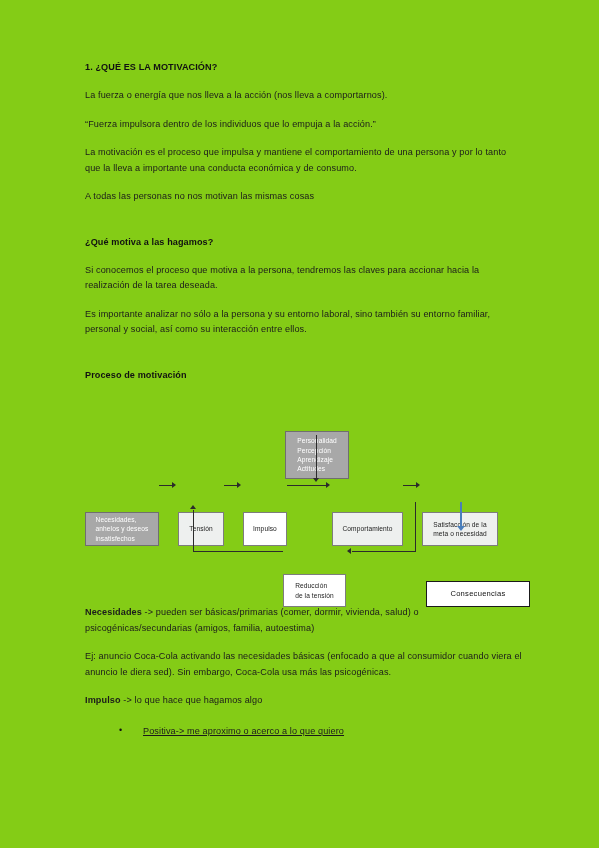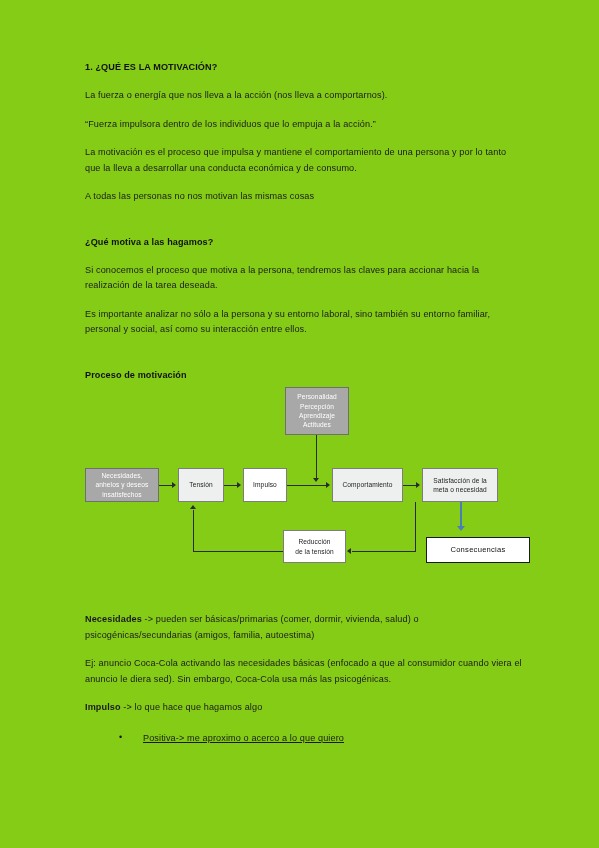--- a/index.html
+++ b/index.html
@@ -23,21 +23,21 @@
     background: #84cc16;
     padding-left: 20px;
   }
   .content {
     position: absolute;
     left: 85px;
     top: 60px;
     width: 430px;
   }
   p.para {
-    margin: 12px 0 13px 0;
+    margin: 5px 0 13px 0;
     font-size: 9.1px;
     line-height: 15.5px;
     letter-spacing: 0.12px;
     text-align: left;
     color: #1b1b1b;
   }
   .heading {
     font-weight: bold;
     font-size: 9.1px;
     line-height: 15px;
@@ -55,24 +55,24 @@
     top: 375px;
     width: 450px;
     height: 196px;
   }
   .dbox {
     position: absolute;
     box-sizing: border-box;
     display: flex;
     align-items: center;
     justify-content: center;
-    text-align: center;
     font-size: 6.6px;
     line-height: 9.4px;
     letter-spacing: 0.1px;
+    margin-top: 44px;
   }
   .dbox span { display: block; }
   .fill-gray {
     background: #a8a8a8;
     border: 1px solid #6f6f6f;
     color: #ffffff;
   }
   .fill-light {
     background: #eef0ef;
     border: 1px solid #7d7d7d;
@@ -159,21 +159,21 @@
 </style>
 </head>
 <body>
 
 <div class="page">
 
   <div class="content">
     <div class="heading">1. ¿QUÉ ES LA MOTIVACIÓN?</div>
     <p class="para">La fuerza o energía que nos lleva a la acción (nos lleva a comportarnos).</p>
     <p class="para">“Fuerza impulsora dentro de los individuos que lo empuja a la acción.”</p>
-    <p class="para">La motivación es el proceso que impulsa y mantiene el comportamiento de una persona y por lo tanto que la lleva a desarrollar una conducta económica y de consumo.</p>
+    <p class="para">La motivación es el proceso que impulsa y mantiene el comportamiento de una persona y por lo tanto que la lleva a importante una conducta económica y de consumo.</p>
     <p class="para">A todas las personas no nos motivan las mismas cosas</p>
     <div class="spacer-lg"></div>
     <div class="heading">¿Qué motiva a las hagamos?</div>
     <p class="para">Si conocemos el proceso que motiva a la persona, tendremos las claves para accionar hacia la realización de la tarea deseada.</p>
     <p class="para">Es importante analizar no sólo a la persona y su entorno laboral, sino también su entorno familiar, personal y social, así como su interacción entre ellos.</p>
     <div class="spacer-lg"></div>
     <div class="heading">Proceso de motivación</div>
   </div>
 
   <div class="diagram">

